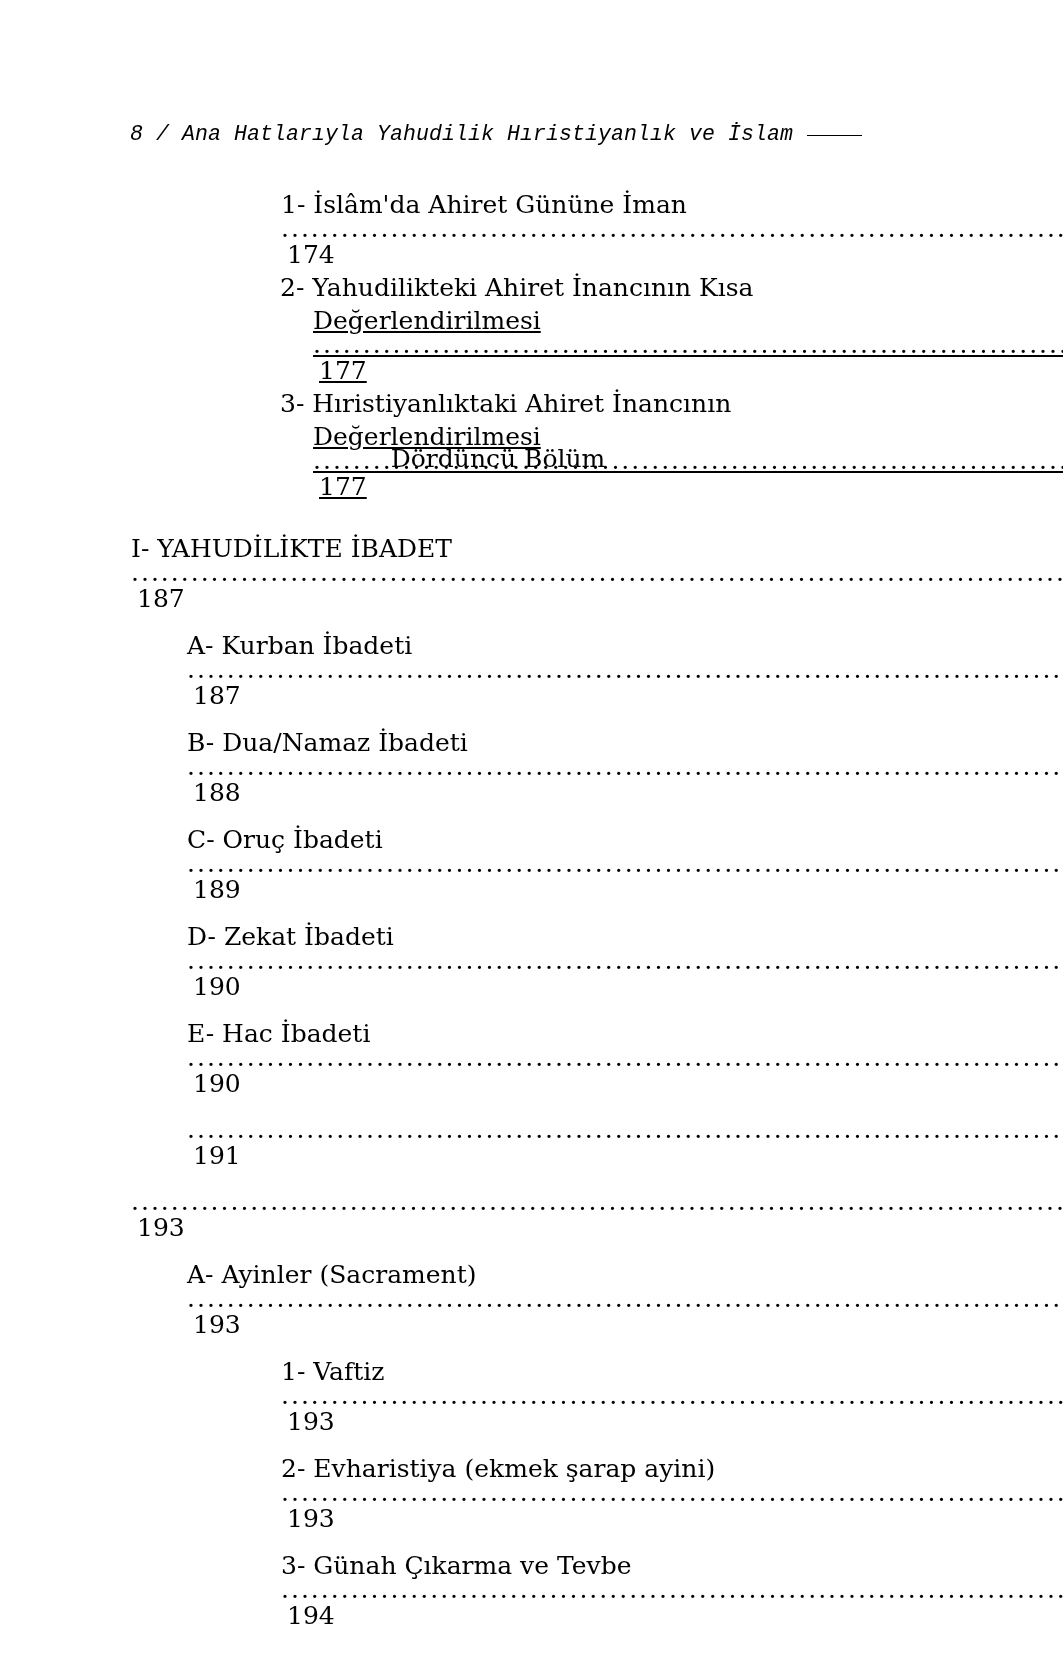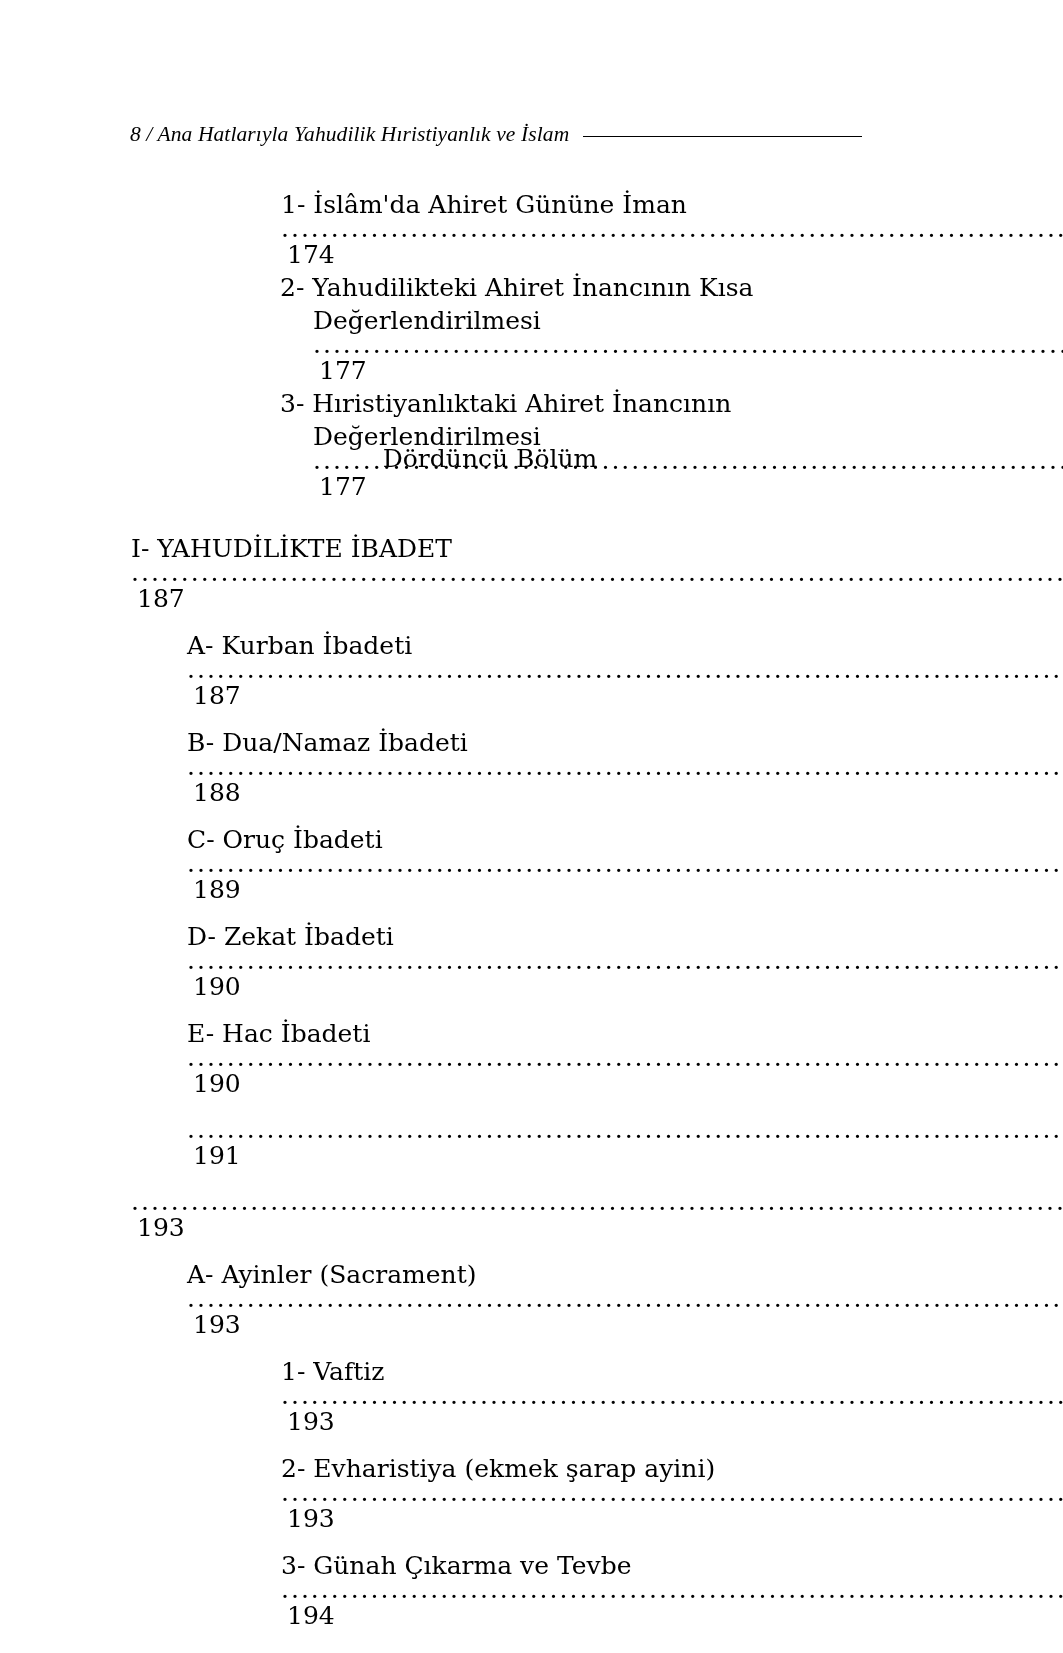--- a/index.html
+++ b/index.html
@@ -30,21 +30,21 @@
     left: 130px;
     top: 122px;
     width: 732px;
     display: flex;
     align-items: center;
     gap: 14px;
   }
   .running-header .folio-title {
     font-style: italic;
     font-size: 21.5px;
-    font-family: Liberation Serif, serif;
+    font-family: Liberation Mono, monospace;
     white-space: nowrap;
     letter-spacing: 0.1px;
   }
   .running-header .rule {
     flex: 1 1 auto;
     height: 0;
     border-top: 1.6px solid #000;
     margin-top: 3px;
   }
 
@@ -94,26 +94,26 @@
   
   .toc-entry.no-leader { display: block; }
 
   
   .lvl-roman   { padding-left: 0px;   margin-bottom: 22px; }
   .lvl-letter  { padding-left: 56px;  margin-bottom: 22px; }
   .lvl-number  { padding-left: 150px; margin-bottom: 22px; }
 
   
   .lvl-top { padding-left: 150px; margin-bottom: 8px; }
-  .lvl-top-cont { padding-left: 182px; margin-bottom: 8px; }
+  .lvl-top-cont { padding-left: 182px; margin-bottom: 8px; text-decoration: underline; }
 
   
   .chapter-head {
     position: absolute;
-    left: 124px;
+    left: 132px;
     width: 732px;
     text-align: center;
   }
   #chapter-kicker {
     top: 446px;
     font-size: 25px;
     line-height: 1.0;
   }
   #chapter-title {
     top: 487px;

